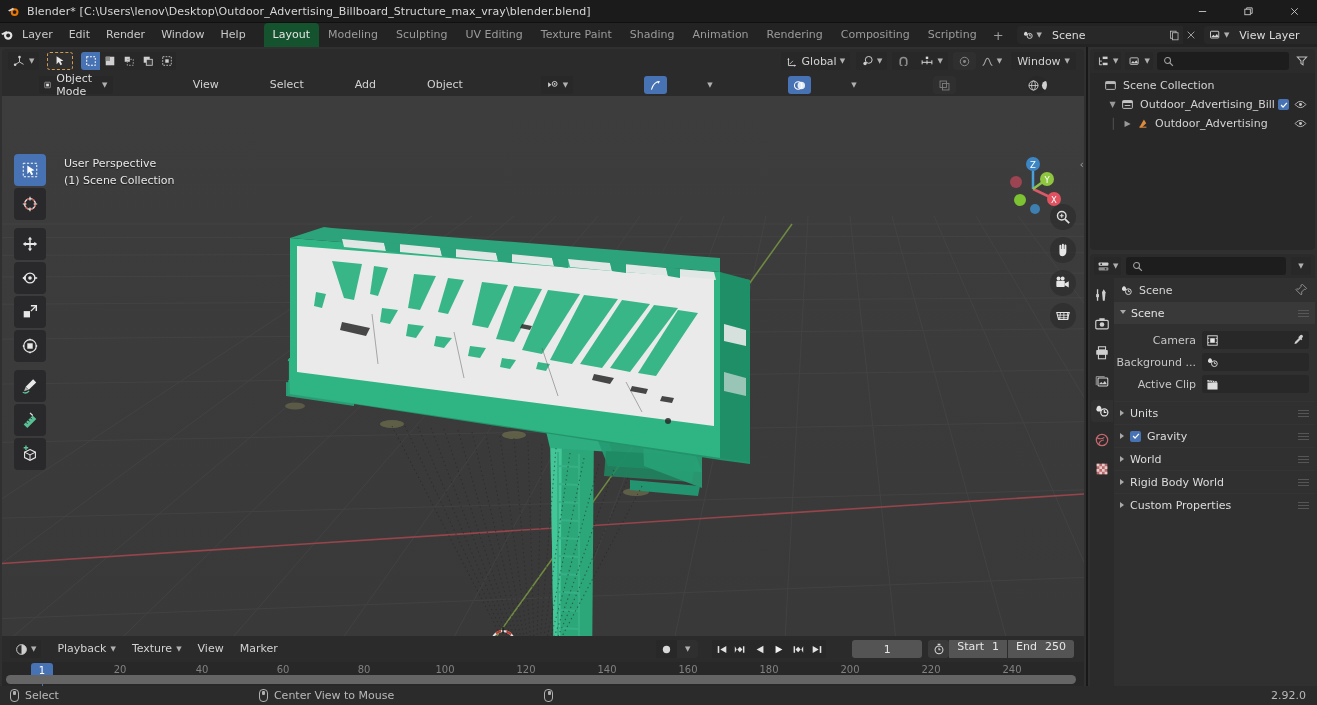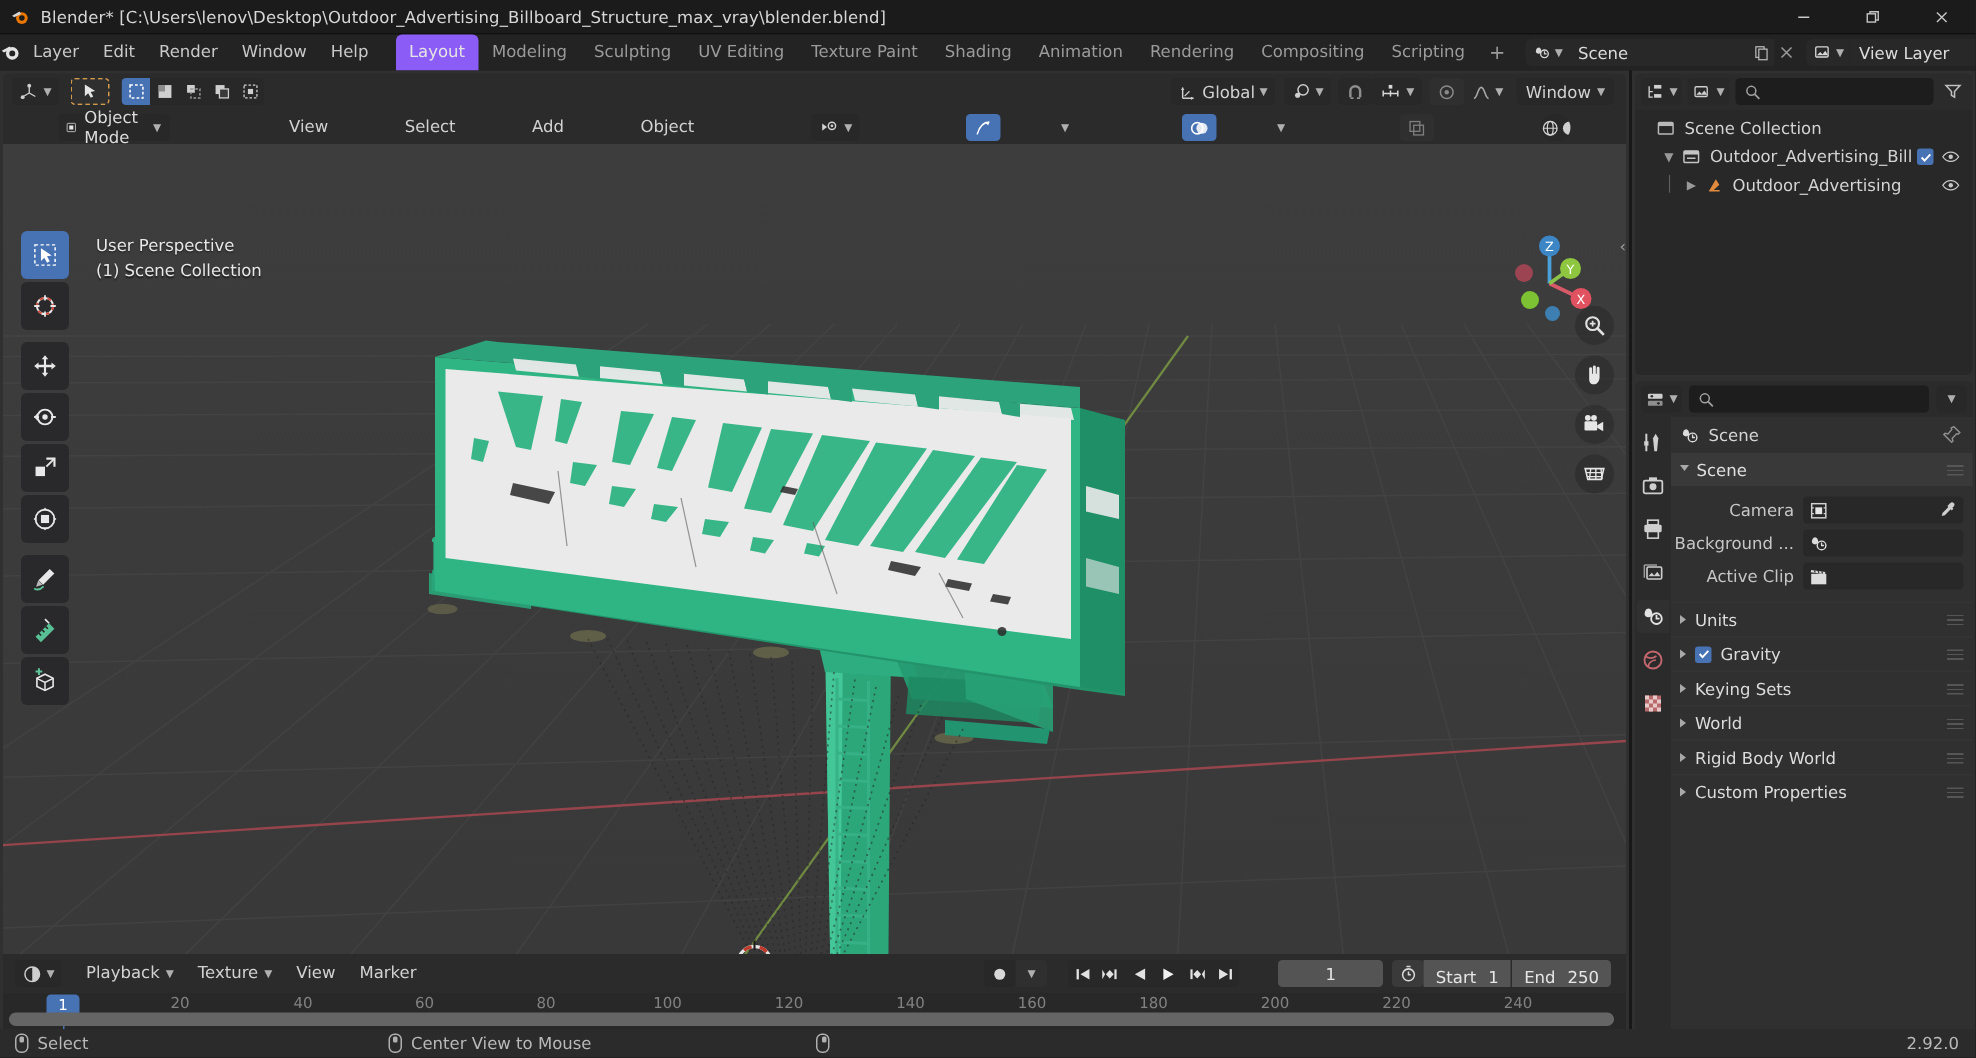--- a/index.html
+++ b/index.html
@@ -28,21 +28,21 @@
     position:absolute; left:0; top:23px; width:1317px; height:24px;
     background:#232323; display:flex; align-items:center;
   }
   .tb-logo{ width:26px; display:flex; align-items:center; justify-content:center; }
   .menu{ padding:0 8px; height:18px; line-height:18px; font-size:11px; color:#c9c9c9; border-radius:3px; }
   .wstabs{ display:flex; align-items:center; margin-left:10px; height:24px; }
   .wstab{
     padding:4px 9px 5px; font-size:11px; color:#9b9b9b; height:24px; line-height:15px;
     border-top-left-radius:4px; border-top-right-radius:4px; white-space:nowrap;
   }
-  .wstab.active{ background:#8b5cf6; color:#e4e4e4; }
+  .wstab.active{ background:#14532d; color:#e4e4e4; }
   .ws-plus{ padding:0 7px; color:#9b9b9b; font-size:13px; }
 
   .scene-block{ display:flex; align-items:center; margin-left:6px; }
   .id-icon-btn{
     background:#282828; border-radius:4px 0 0 4px; height:18px; display:flex; align-items:center;
     padding:0 4px 0 5px; gap:3px;
   }
   .id-field{
     background:#282828; height:18px; min-width:120px; display:flex; align-items:center;
     padding:0 6px; font-size:11px; color:#dcdcdc;
@@ -114,21 +114,21 @@
   .playhead-line{ position:absolute; top:16px; width:1px; height:10px; background:#4772b3; }
   .scrollbar{ position:absolute; left:4px; bottom:2px; height:9px; background:#656565; border-radius:5px; }
   .tb-icon-btn{ width:21px; height:18px; display:flex; align-items:center; justify-content:center; background:#282828;}
   .transport{ display:flex; background:#282828; border-radius:3px; overflow:hidden; }
   .transport .tp{ width:19px; height:18px; display:flex; align-items:center; justify-content:center; }
   .numfield{
     background:#545454; border-radius:3px; height:18px; display:flex; align-items:center; justify-content:center;
     font-size:11px; color:#e6e6e6; min-width:40px; padding:0 8px;
   }
   .rangefield{
-    background:#545454; height:18px; display:flex; align-items:flex-end; gap:8px; padding:0 8px; font-size:11px; color:#e6e6e6;
+    background:#545454; height:18px; display:flex; align-items:flex-start; gap:8px; padding:0 8px; font-size:11px; color:#e6e6e6;
   }
 
   
   .outliner{
     position:absolute; left:1088px; top:47px; width:229px; height:205px; background:#303030; padding:2px;
   }
   .ol-header{ width:225px; height:24px; background:#2b2b2b; border-radius:4px 4px 0 0; display:flex; align-items:center; padding:0 4px; gap:4px;}
   .searchbox{ flex:1; background:#1d1d1d; border-radius:3px; height:18px; display:flex; align-items:center; gap:5px; padding:0 6px; }
   .ol-body{ width:225px; height:177px; background:#282828; border-radius:0 0 4px 4px; padding-top:3px; }
   .ol-row{ display:flex; align-items:center; height:19px; padding-left:4px; font-size:11px; color:#d3d3d3; position:relative;}
@@ -1129,25 +1129,20 @@
           <span class="chk">
             <svg width="8" height="8" viewBox="0 0 10 10">
                 <path d="M1.4 5l2.4 2.6L8.6 2.4" fill="none" stroke="#fff" stroke-width="1.6"></path>
               </svg>
           </span>
           <span>Gravity</span>
           <span class="grip"></span>
         </div>
         <div class="collapse-row">
           <span class="tri"></span>
-          <span>Keying Sets</span>
-          <span class="grip"></span>
-        </div>
-        <div class="collapse-row">
-          <span class="tri"></span>
           <span>World</span>
           <span class="grip"></span>
         </div>
         <div class="collapse-row">
           <span class="tri"></span>
           <span>Rigid Body World</span>
           <span class="grip"></span>
         </div>
         <div class="collapse-row">
           <span class="tri"></span>

